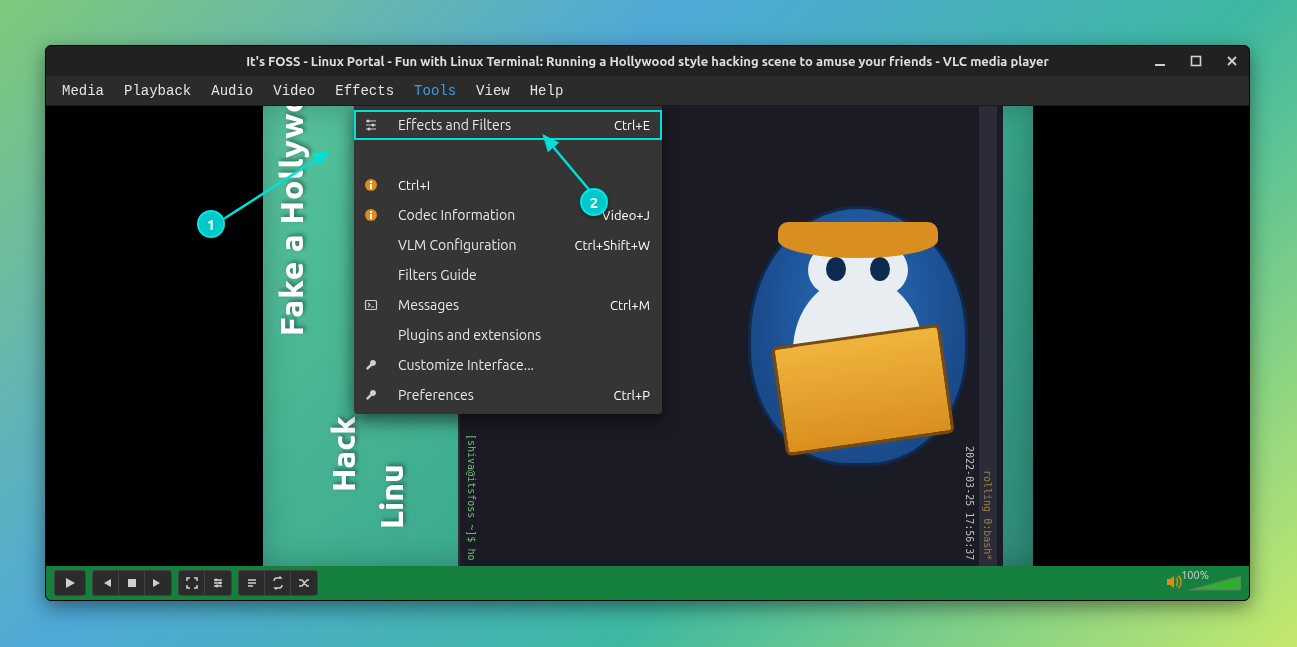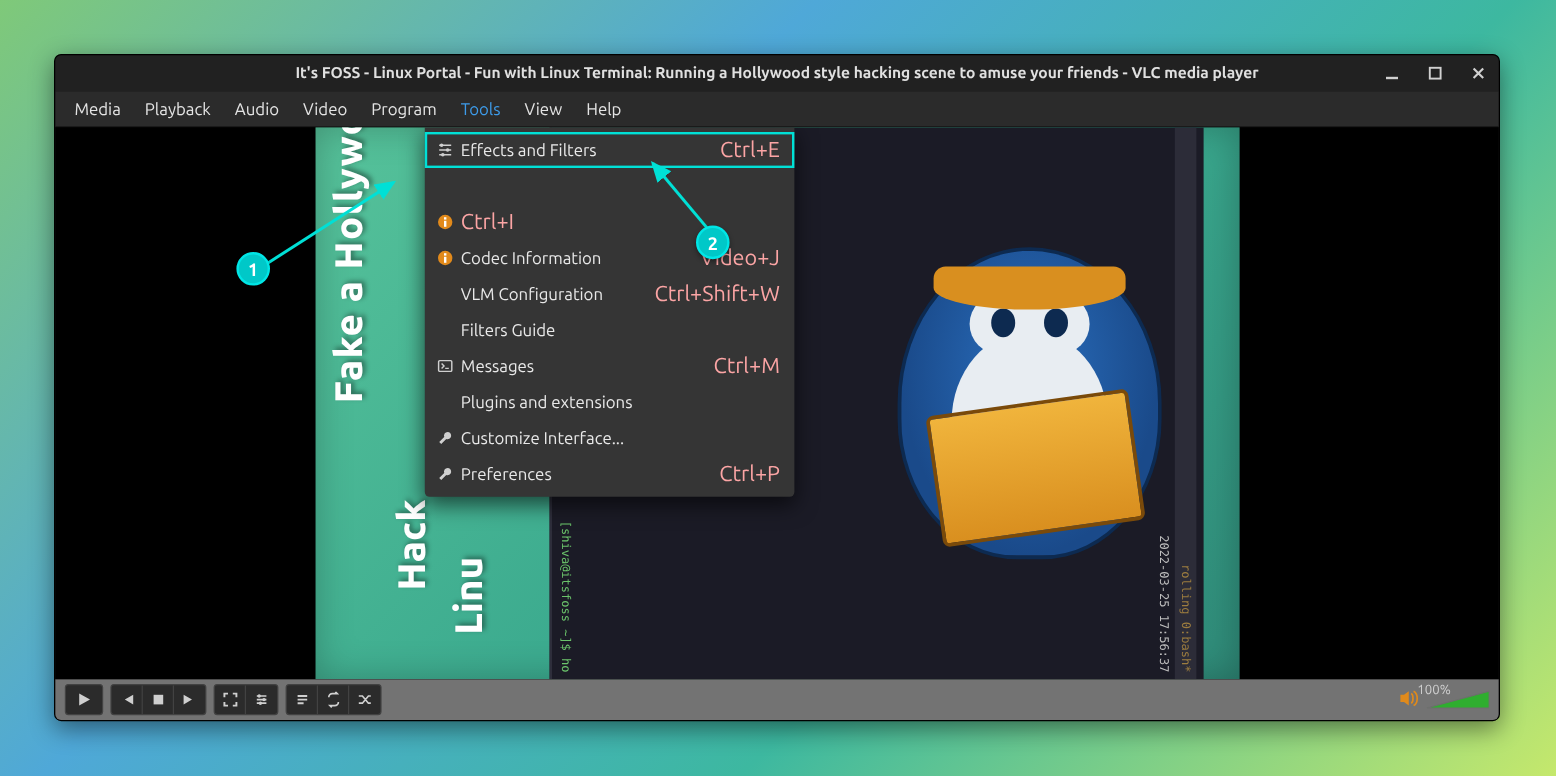--- a/index.html
+++ b/index.html
@@ -39,20 +39,21 @@
     display: flex; align-items: center;
     padding: 0 6px;
     color: #e4e4e4;
     font-size: 14px;
     border-bottom: 1px solid #1a1a1a;
   }
   .menubar .menu-item {
     padding: 5px 10px;
     cursor: pointer;
     border-radius: 2px;
+    font-family: Liberation Mono, monospace;
   }
   .menubar .menu-item.active { color: #3d9be9; }
   .video-area {
     flex: 1;
     background: #000;
     position: relative;
     overflow: hidden;
     display: flex;
     justify-content: center;
   }
@@ -150,27 +151,27 @@
     color: #e8e8e8;
     font-size: 14px;
     box-shadow: 0 6px 18px rgba(0,0,0,.6);
     padding: 4px 0;
     border-radius: 0 0 4px 4px;
   }
   .dd-item {
     display: flex; align-items: center;
     height: 30px;
     padding: 0 12px 0 8px;
-    gap: 4px;
+    gap: 18px;
     cursor: pointer;
   }
   .dd-item .dd-icon { width: 18px; height: 18px; display:flex; align-items:center; justify-content:center; color:#bcbcbc; flex-shrink:0; }
   .dd-item .dd-icon.orange { color:#e28a1b; }
   .dd-item .dd-label { flex: 1; }
-  .dd-item .dd-short { color:#fca5a5; font-size:18px; }
+  .dd-item .dd-short { color:#ffffff; font-size:13px; }
   .dd-item.highlight { outline: 2px solid #00e0d6; outline-offset:-2px; }
   
   .anno-circle {
     position:absolute; width:28px; height:28px; border-radius:50%;
     background:#00c8c8; border:2px solid #00e6e6;
     color:#fff; font-weight:700; font-size:15px;
     display:flex; align-items:center; justify-content:center;
     box-shadow:0 2px 4px rgba(0,0,0,.4);
     z-index: 50;
   }
@@ -194,21 +195,21 @@
     background:#3d7ef0; border-radius:4px;
     width:7.5%;
   }
   .seek-knob {
     position:absolute; top:50%; transform:translate(-50%,-50%);
     left:7.5%;
     width:12px; height:12px; background:#5a97f5; border-radius:50%;
   }
   .controls-row {
     height: 34px;
-    background: #737373;
+    background: #15803d;
     display:flex; align-items:center;
     padding: 0 8px;
     gap: 6px;
   }
   .ctrl-group { display:flex; align-items:center; gap:0; background:#2b2b2b; border:1px solid #424242; border-radius:3px; overflow:hidden; }
   .ctrl-btn {
     width:26px; height:24px; display:flex; align-items:center; justify-content:center;
     color:#cfcfcf; cursor:pointer; border-right:1px solid #424242;
   }
   .ctrl-btn:last-child { border-right:none; }
@@ -243,21 +244,21 @@
           </svg>
         </div>
     </div>
   </div>
 
   <div class="menubar" id="menubar">
       <div class="menu-item">Media</div>
       <div class="menu-item">Playback</div>
       <div class="menu-item">Audio</div>
       <div class="menu-item">Video</div>
-      <div class="menu-item">Program</div>
+      <div class="menu-item">Effects</div>
       <div class="menu-item active">Tools</div>
       <div class="menu-item">View</div>
       <div class="menu-item">Help</div>
     </div>
 
   <div class="video-area">
     <div class="video-frame">
       <div class="overlay-title">Fake a Hollywood</div>
       <div class="overlay-sub1">Hack</div>
       <div class="overlay-sub2">Linu</div>

